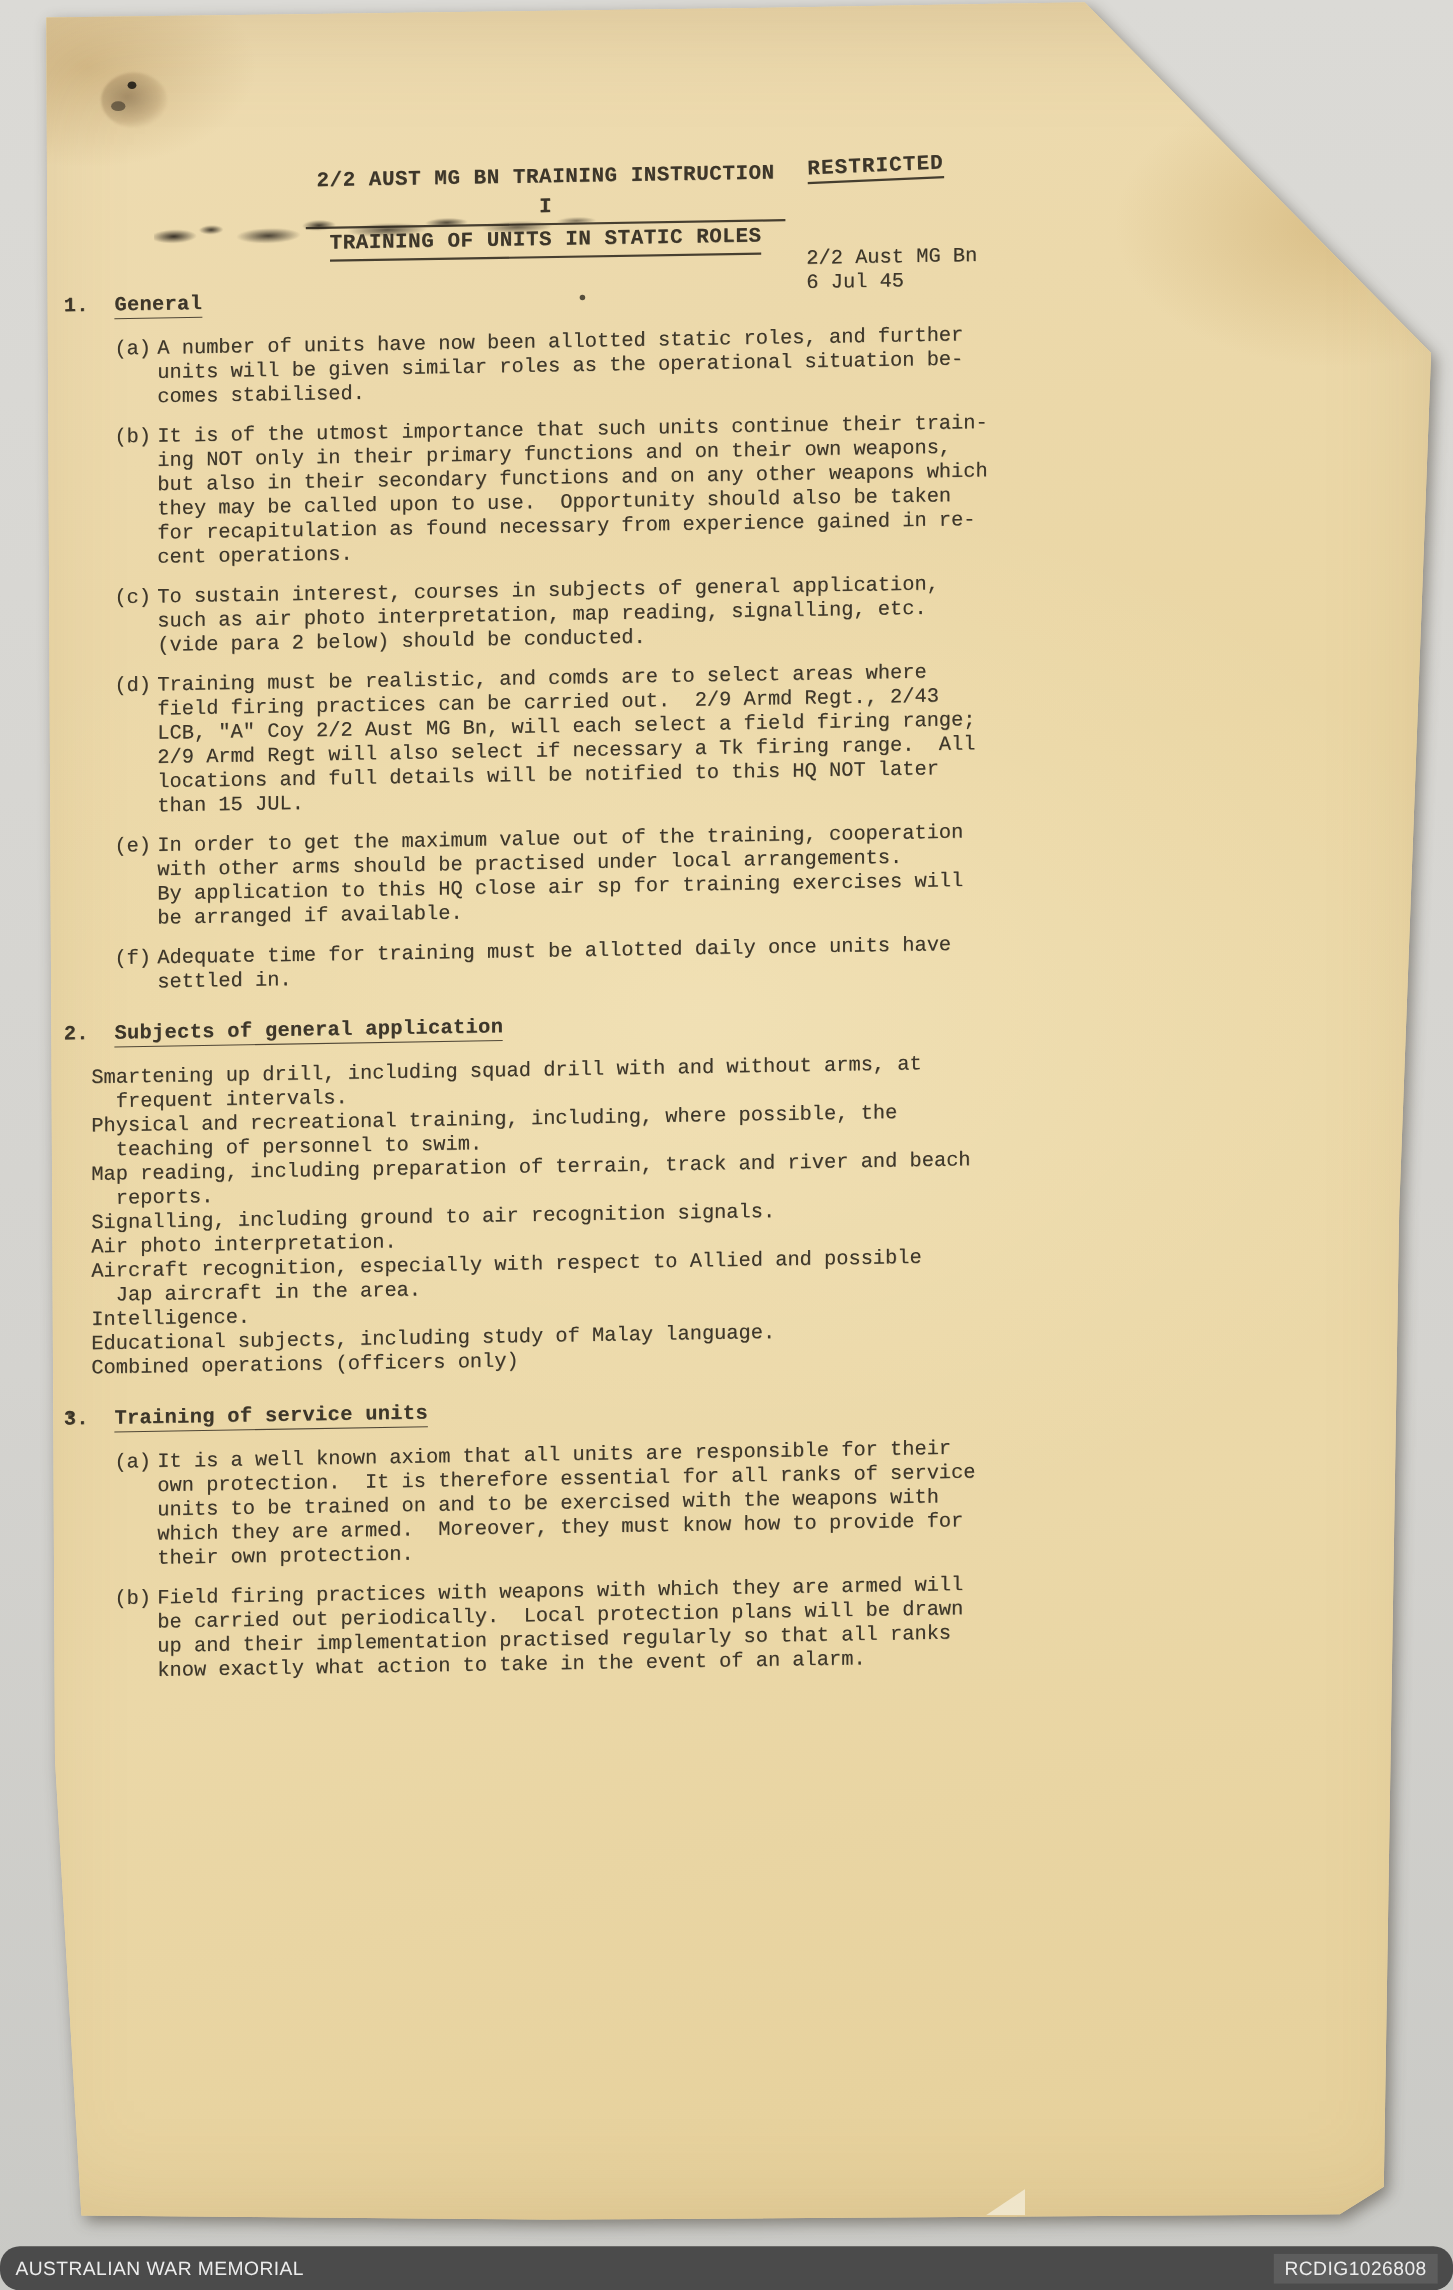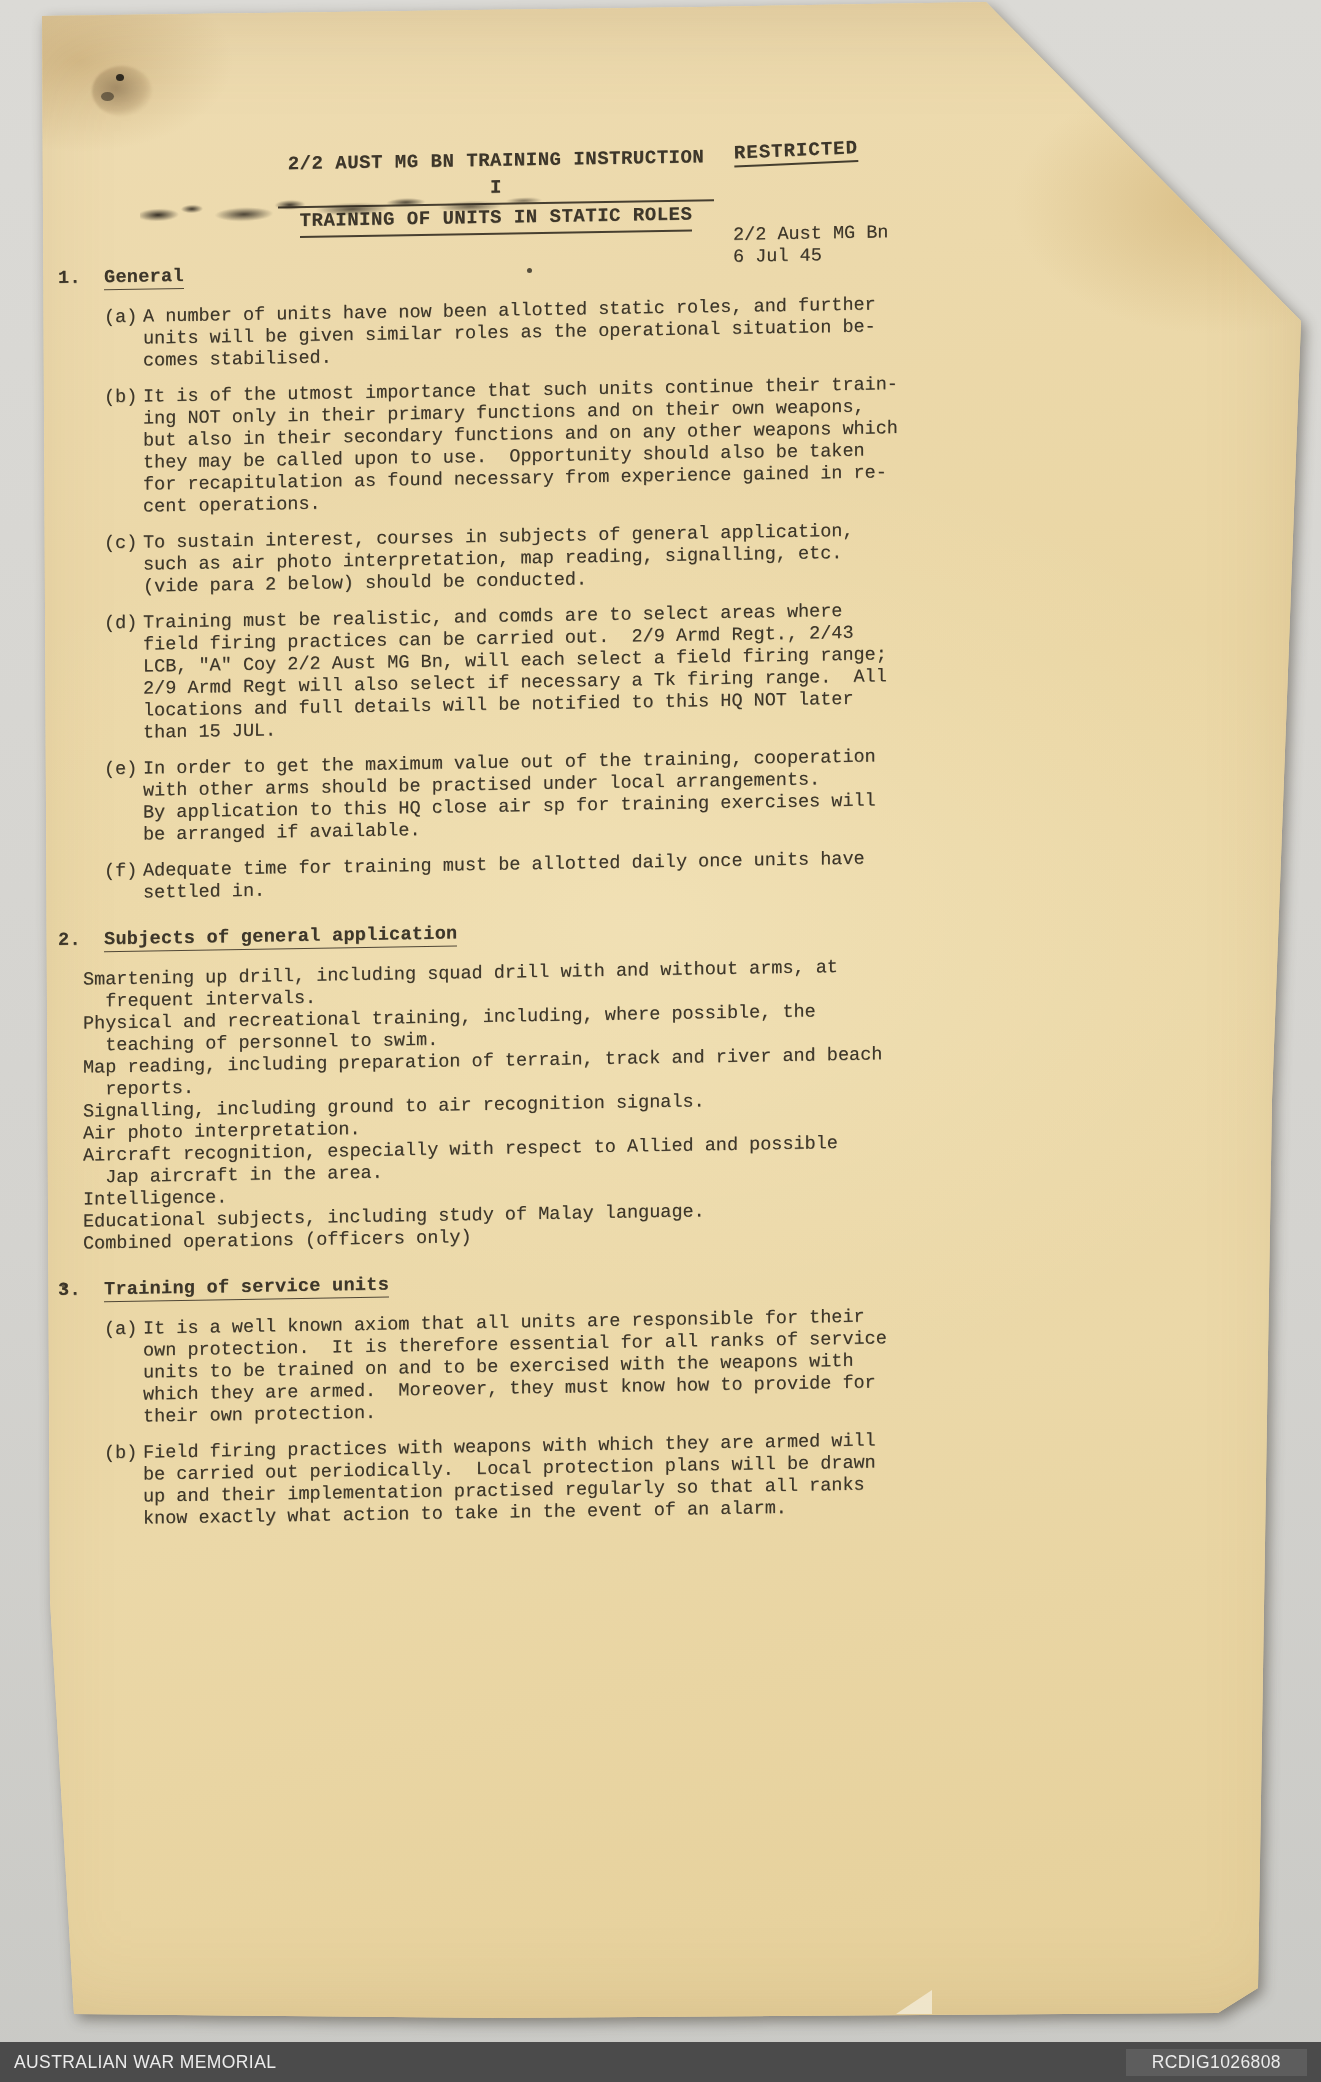--- a/index.html
+++ b/index.html
@@ -121,24 +121,25 @@
 
   .footer-bar {
     position: absolute; left: 0; right: 0; bottom: 0; height: 40px;
     background: #4b4b4b;
     color: #ececec;
     display: flex; justify-content: space-between; align-items: center;
     padding: 0 14px;
     font-family: "Liberation Sans", sans-serif;
     font-size: 17.5px;
     letter-spacing: 0.4px;
+    border-radius: 18px;
   }
   .record-id {
     background: rgba(255,255,255,0.10);
-    padding: 3px 26px;
+    padding: 3px 10px;
   }
 </style>
 </head>
 <body>
 
 <div class="scan">
 
   <div class="paper-shadow">
     <div class="paper">
       <div class="paper-vignette"></div>

